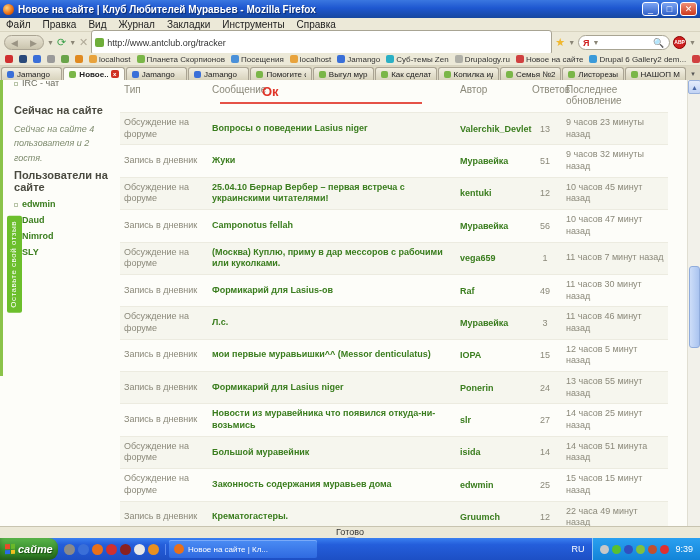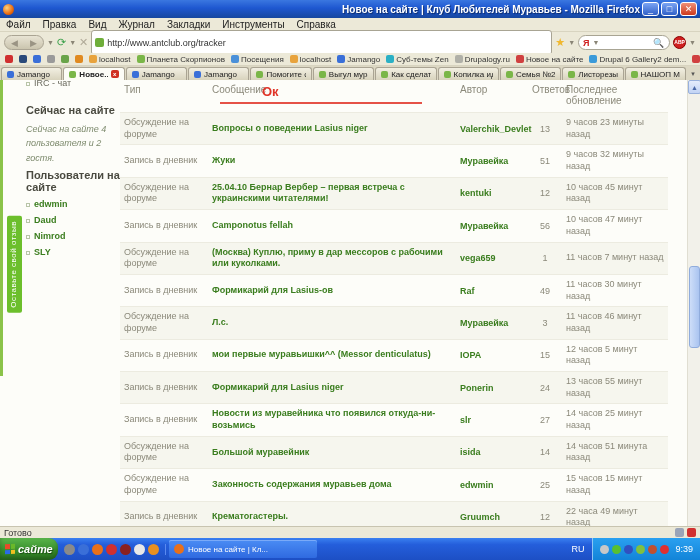--- a/index.html
+++ b/index.html
@@ -4,21 +4,21 @@
 <style>
   * { margin:0; padding:0; box-sizing:border-box; }
   html,body { width:700px; height:560px; font-family:"Liberation Sans", sans-serif; background:#ece9d8; overflow:hidden; }
   #screen { position:relative; width:700px; height:560px; overflow:hidden; }
 
   
   #titlebar { position:absolute; top:0; left:0; width:700px; height:18px;
     background:linear-gradient(180deg,#3a77e0 0%,#1e57d0 45%,#16479f 100%);
     display:flex; align-items:center; padding:0 3px; color:#fff; }
   #fx-icon { width:11px; height:11px; border-radius:50%; background:radial-gradient(circle at 35% 35%, #ffd27a, #e86a10 60%, #9c3a00); margin-right:4px; flex:none; }
-  #window-title { font-size:10px; font-weight:bold; white-space:nowrap; overflow:hidden; text-shadow:1px 1px 1px #0a2a6a; flex:1;text-align:right; }
+  #window-title { font-size:10px; font-weight:bold; white-space:nowrap; overflow:hidden; text-shadow:1px 1px 1px #0a2a6a; flex:1; }
   .winbtn { width:17px; height:14px; margin-left:2px; border:1px solid #fff; border-radius:3px; flex:none;
     background:linear-gradient(180deg,#7aa4f4,#3161c8); color:#fff; font-size:9px; line-height:12px; text-align:center; }
   .winbtn.close { background:linear-gradient(180deg,#f09078,#cc3a1e); }
 
   
   #menubar { position:absolute; top:18px; left:0; width:700px; height:14px; background:#ece9d8;
     display:flex; align-items:center; gap:12px; padding:0 6px; border-bottom:1px solid #d8d4c0; }
   .menu-item { font-size:10px; color:#222; }
 
   
@@ -66,21 +66,21 @@
   #viewport { position:absolute; top:80px; left:0; width:700px; height:446px; background:#fdfdf9; overflow:hidden; }
 
   
   #scrollbar { position:absolute; top:0; right:0; width:13px; height:446px; background:#f2f1ea; border-left:1px solid #e0ded2;}
   #scroll-up { width:13px; height:14px; background:linear-gradient(180deg,#e4ecfc,#c2d3f4); border:1px solid #98b0dc;
     border-radius:2px; color:#4a68a8; font-size:7px; text-align:center; line-height:13px; }
   #scroll-thumb { position:absolute; top:186px; left:1px; width:11px; height:82px;
     background:linear-gradient(90deg,#cdddf8,#aac4f0); border:1px solid #90acdc; border-radius:3px; }
 
   
-  #sidebar { position:absolute; top:0; left:16px; width:116px; padding:0 0 0 10px; }
+  #sidebar { position:absolute; top:0; left:4px; width:116px; padding:0 0 0 10px; }
   #sidebar-accent { position:absolute; top:0; left:0; width:3px; height:296px; background:#8bc34a; }
   .side-bullet { display:inline-block; width:4px; height:4px; border:1px solid #b8c4a8; margin-right:4px; }
   #irc-item { font-size:9px; color:#6a6a5e; margin-top:-2px; white-space:nowrap; }
   #now-on-site-title { font-size:11px; font-weight:bold; color:#4a4a40; margin-top:16px; }
   #now-on-site-text { font-size:9px; font-style:italic; color:#7d8a6d; margin-top:6px; line-height:1.6; }
   #users-title { font-size:11px; font-weight:bold; color:#4a4a40; margin-top:4px; }
   .user-item { font-size:9px; font-weight:bold; color:#3a7d1e; margin-top:6px; white-space:nowrap; }
   #ribbon { position:absolute; top:136px; left:7px; width:15px; padding:5px 2px; background:#6cbf2c; border-radius:2px;
     color:#fff; font-size:8px; writing-mode:vertical-rl; transform:rotate(180deg); text-align:center; letter-spacing:0.5px;}
 
@@ -96,21 +96,21 @@
   .cell-author { font-weight:bold; color:#3a7d1e; }
   .cell-replies { color:#8b897a; text-align:center; }
   .cell-upd { color:#8b897a; line-height:1.3; }
 
   
   #annotation-ok { position:absolute; top:4px; left:142px; color:#e03428; font-size:13px; font-weight:bold; }
   #annotation-line { position:absolute; top:22px; left:100px; width:202px; height:2px; background:#e03428; opacity:.85; }
 
   
   #statusbar { position:absolute; top:526px; left:0; width:700px; height:12px; background:#ece9d8;
-    border-top:1px solid #c8c4b0; display:flex; align-items:center; padding:0 4px; }
+    border-top:1px solid #c8c4b0; display:flex; align-items:center; padding:0 4px;flex-direction:column; }
   #status-text { font-size:9px; color:#333; flex:1; }
   .status-ico { width:9px; height:9px; border-radius:2px; margin-left:3px; flex:none; }
 
   
   #taskbar { position:absolute; top:538px; left:0; width:700px; height:22px;
     background:linear-gradient(180deg,#3a80f0 0%,#245edb 30%,#1d4fc4 100%); display:flex; align-items:center; }
   #start-button { height:22px; width:58px; border-radius:0 9px 9px 0;
     background:linear-gradient(180deg,#59b54a,#368c2a 60%,#2d7a22); display:flex; align-items:center; gap:3px;
     padding:0 8px 0 5px; box-shadow:inset 0 -3px 5px rgba(0,0,0,.25); flex:none; }
   #win-flag { width:10px; height:10px; display:grid; grid-template-columns:1fr 1fr; gap:1px; transform:skewY(-4deg); flex:none;}

